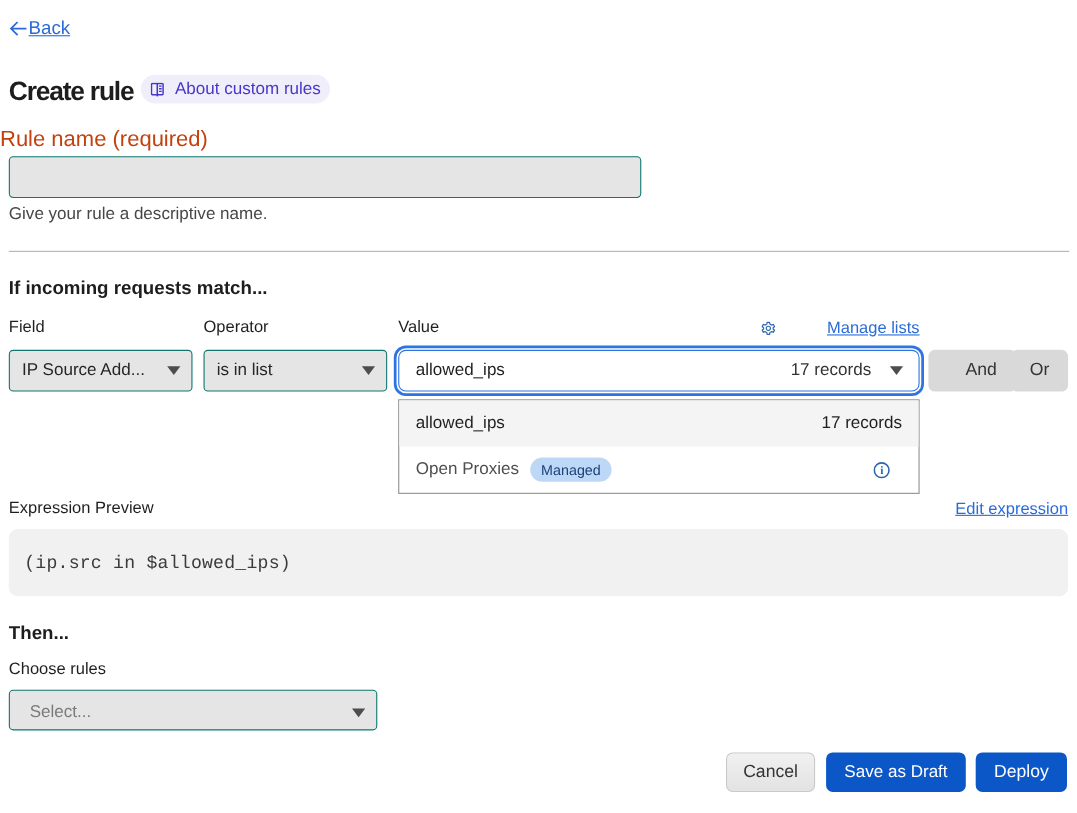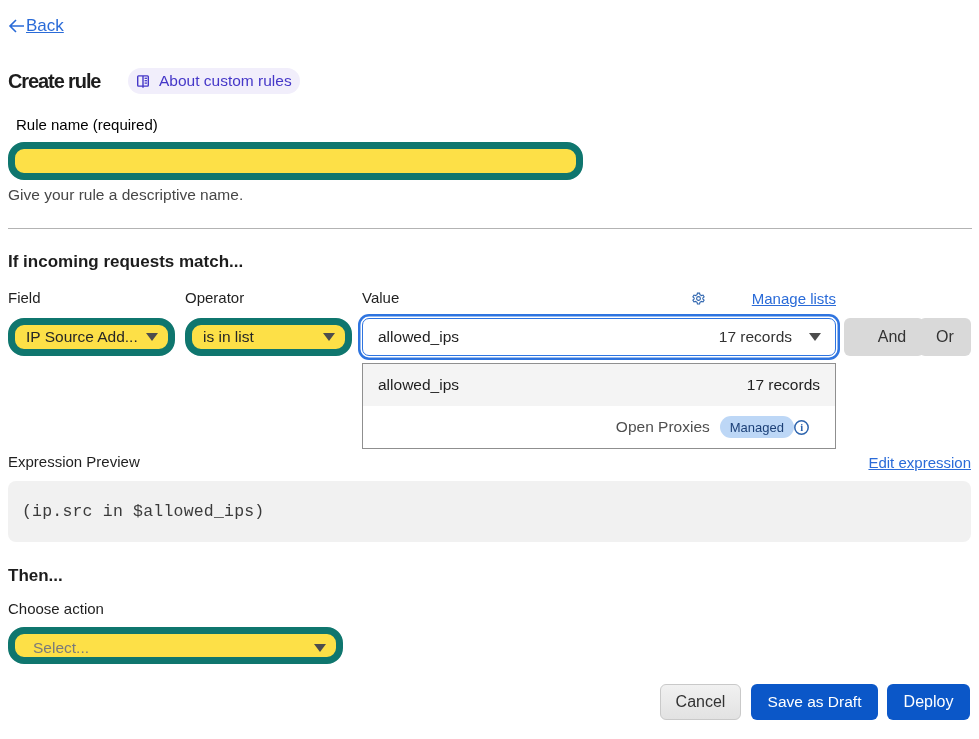--- a/index.html
+++ b/index.html
@@ -1,45 +1,45 @@
 <!DOCTYPE html>
 <html><head>
 <meta charset="utf-8">
 <style>
   html,body{margin:0;padding:0;}
   body{width:979px;height:739px;background:#fff;font-family:"Liberation Sans",sans-serif;position:relative;overflow:hidden;color:#1e1e1e;}
   .abs{position:absolute;}
   .caret{width:0;height:0;border-left:6.5px solid transparent;border-right:6.5px solid transparent;border-top:8px solid #4d4d4d;}
-  .sel{background:#fde047;border:7px solid #0f766e;border-radius:16px;display:flex;align-items:center;box-sizing:border-box;}
+  .sel{background:#e5e5e5;border:1px solid #0f766e;border-radius:4px;display:flex;align-items:center;box-sizing:border-box;}
   .link{color:#2a6bd8;text-decoration:underline;}
 </style>
 </head>
 <body>
 
 <div class="abs" style="left:8px;top:16px;display:flex;align-items:center;color:#2a6bd8;font-size:17px;">
   <svg width="17" height="14" viewBox="0 0 17 14" style="margin-right:1px;">
       <path d="M8 1 L2 7 L8 13 M2 7 L16 7" stroke="#2a6bd8" stroke-width="1.6" fill="none"></path>
     </svg>
   <span style="text-decoration:underline;">Back</span>
 </div>
 
-<div class="abs" style="left:8px;top:70px;font-size:20px;font-weight:bold;letter-spacing:-1.1px;color:#1d1d1d;">Create rule</div>
+<div class="abs" style="left:8px;top:70px;font-size:24px;font-weight:bold;letter-spacing:-1.1px;color:#1d1d1d;">Create rule</div>
 
 <div class="abs" style="left:128px;top:68px;height:26px;border-radius:13px;background:#f1eefb;display:flex;align-items:center;padding:0 8px 0 8px;color:#4537c8;font-size:15.5px;">
   <svg width="12" height="13" viewBox="0 0 12 13" style="margin-left:1px;margin-right:10px;">
       <rect x="0.7" y="0.9" width="10.6" height="10.2" rx="0.8" fill="none" stroke="#4537c8" stroke-width="1.4"></rect>
       <line x1="6" y1="0.9" x2="6" y2="12.7" stroke="#4537c8" stroke-width="1.4"></line>
       <line x1="7.6" y1="3.3" x2="10" y2="3.3" stroke="#4537c8" stroke-width="1.25"></line>
       <line x1="7.6" y1="5.7" x2="10" y2="5.7" stroke="#4537c8" stroke-width="1.25"></line>
       <line x1="7.6" y1="8.1" x2="10" y2="8.1" stroke="#4537c8" stroke-width="1.25"></line>
     </svg>
   About custom rules
 </div>
 
-<div class="abs" style="left:16px;top:116px;font-size:15px;color:#000000;">Rule name (required)</div>
+<div class="abs" style="left:0;top:116px;font-size:20px;color:#c2410c;">Rule name (required)</div>
 <div class="abs sel" style="left:8px;top:142px;width:575px;height:38px;"></div>
 <div class="abs" style="left:8px;top:186px;font-size:15.5px;color:#474747;">Give your rule a descriptive name.</div>
 
 <div class="abs" style="left:8px;top:228px;width:964px;height:1px;background:#b3b3b3;"></div>
 
 <div class="abs" style="left:8px;top:252px;font-size:17px;font-weight:bold;color:#1d1d1d;">If incoming requests match...</div>
 
 <div class="abs" style="left:8px;top:289px;font-size:15px;color:#1f1f1f;">Field</div>
 <div class="abs" style="left:185px;top:289px;font-size:15px;color:#1f1f1f;">Operator</div>
 <div class="abs" style="left:362px;top:289px;font-size:15px;color:#1f1f1f;">Value</div>
@@ -76,34 +76,34 @@
 <div class="abs link" style="right:8px;top:454px;font-size:15px;">Edit expression</div>
 <div class="abs" style="left:8px;top:481px;width:963px;height:61px;background:#f1f1f1;border-radius:8px;box-sizing:border-box;display:flex;align-items:center;">
   <span style="font-family:'Liberation Mono',monospace;font-size:16.5px;letter-spacing:0.2px;color:#3b3b3b;margin-left:14px;">(ip.src in $allowed_ips)</span>
 </div>
 
 <div class="abs" style="left:362px;top:363px;width:474px;background:#fff;border:1px solid #8f8f8f;box-sizing:border-box;z-index:5;">
   <div style="height:42px;background:#f4f4f4;display:flex;align-items:center;justify-content:space-between;padding:0 15px;">
     <span style="font-size:15.5px;color:#1f1f1f;">allowed_ips</span>
     <span style="font-size:15.5px;color:#1f1f1f;">17 records</span>
   </div>
-  <div style="height:42px;display:flex;align-items:center;justify-content:flex-end;padding:0 15px;">
+  <div style="height:42px;display:flex;align-items:center;justify-content:space-between;padding:0 15px;">
     <span style="display:flex;align-items:center;">
       <span style="font-size:15.5px;color:#4f4f4f;">Open Proxies</span>
       <span style="margin-left:10px;height:22px;border-radius:11px;background:#bdd7f6;color:#1c4077;font-size:13px;display:flex;align-items:center;padding:0 10px;">Managed</span>
     </span>
     <svg width="15" height="15" viewBox="0 0 15 15" style="margin-right:11px;">
         <circle cx="7.5" cy="7.5" r="6.7" fill="none" stroke="#2d64ae" stroke-width="1.5"></circle>
         <text x="7.7" y="11.2" font-family="Liberation Serif,serif" font-size="10.5" font-weight="bold" fill="#2d64ae" text-anchor="middle">i</text>
       </svg>
   </div>
 </div>
 
 <div class="abs" style="left:8px;top:566px;font-size:17px;font-weight:bold;color:#1d1d1d;">Then...</div>
-<div class="abs" style="left:8px;top:600px;font-size:15px;color:#1f1f1f;">Choose action</div>
+<div class="abs" style="left:8px;top:600px;font-size:15px;color:#1f1f1f;">Choose rules</div>
 <div class="abs sel" style="left:8px;top:627px;width:335px;height:37px;justify-content:space-between;padding:4px 10px 0 18px;text-align:center;">
   <span style="font-size:15.5px;color:#7a7a7a;">Select...</span>
   <span class="caret"></span>
 </div>
 
 <div class="abs" style="left:660px;top:684px;width:81px;height:36px;background:linear-gradient(#f1f1f1,#e2e2e2);border:1px solid #c9c9c9;border-radius:6px;box-sizing:border-box;display:flex;align-items:center;justify-content:center;font-size:16px;color:#333;">Cancel</div>
 <div class="abs" style="left:751px;top:684px;width:127px;height:36px;background:#0b57c8;border-radius:6px;display:flex;align-items:center;justify-content:center;font-size:15.5px;color:#fff;">Save as Draft</div>
 <div class="abs" style="left:887px;top:684px;width:83px;height:36px;background:#0b57c8;border-radius:6px;display:flex;align-items:center;justify-content:center;font-size:16px;color:#fff;">Deploy</div>
 
 </body></html>

